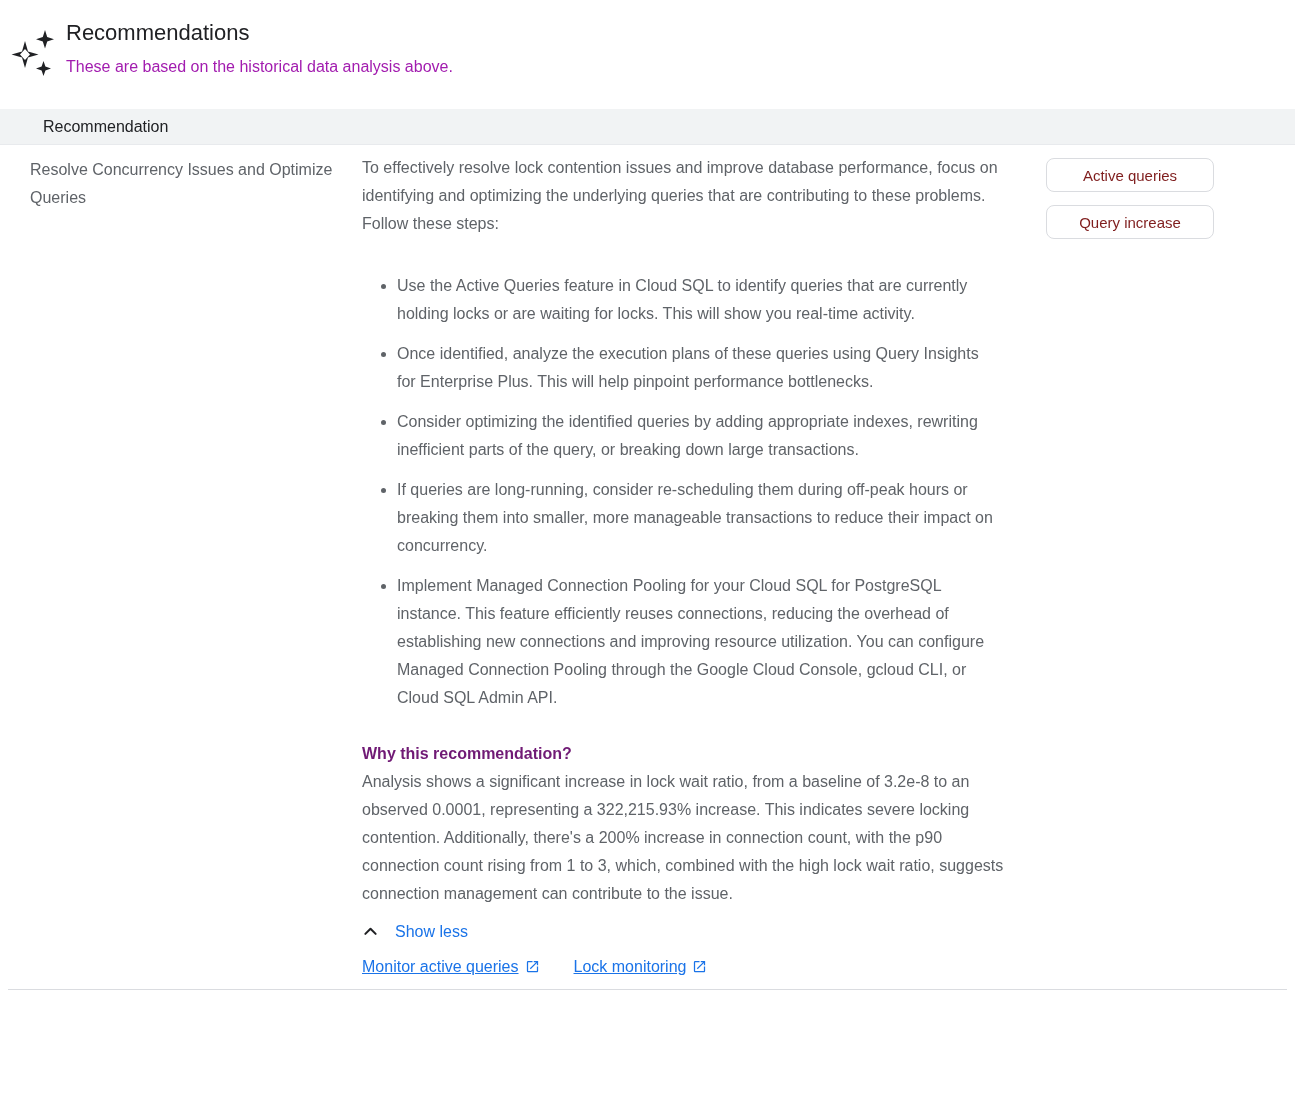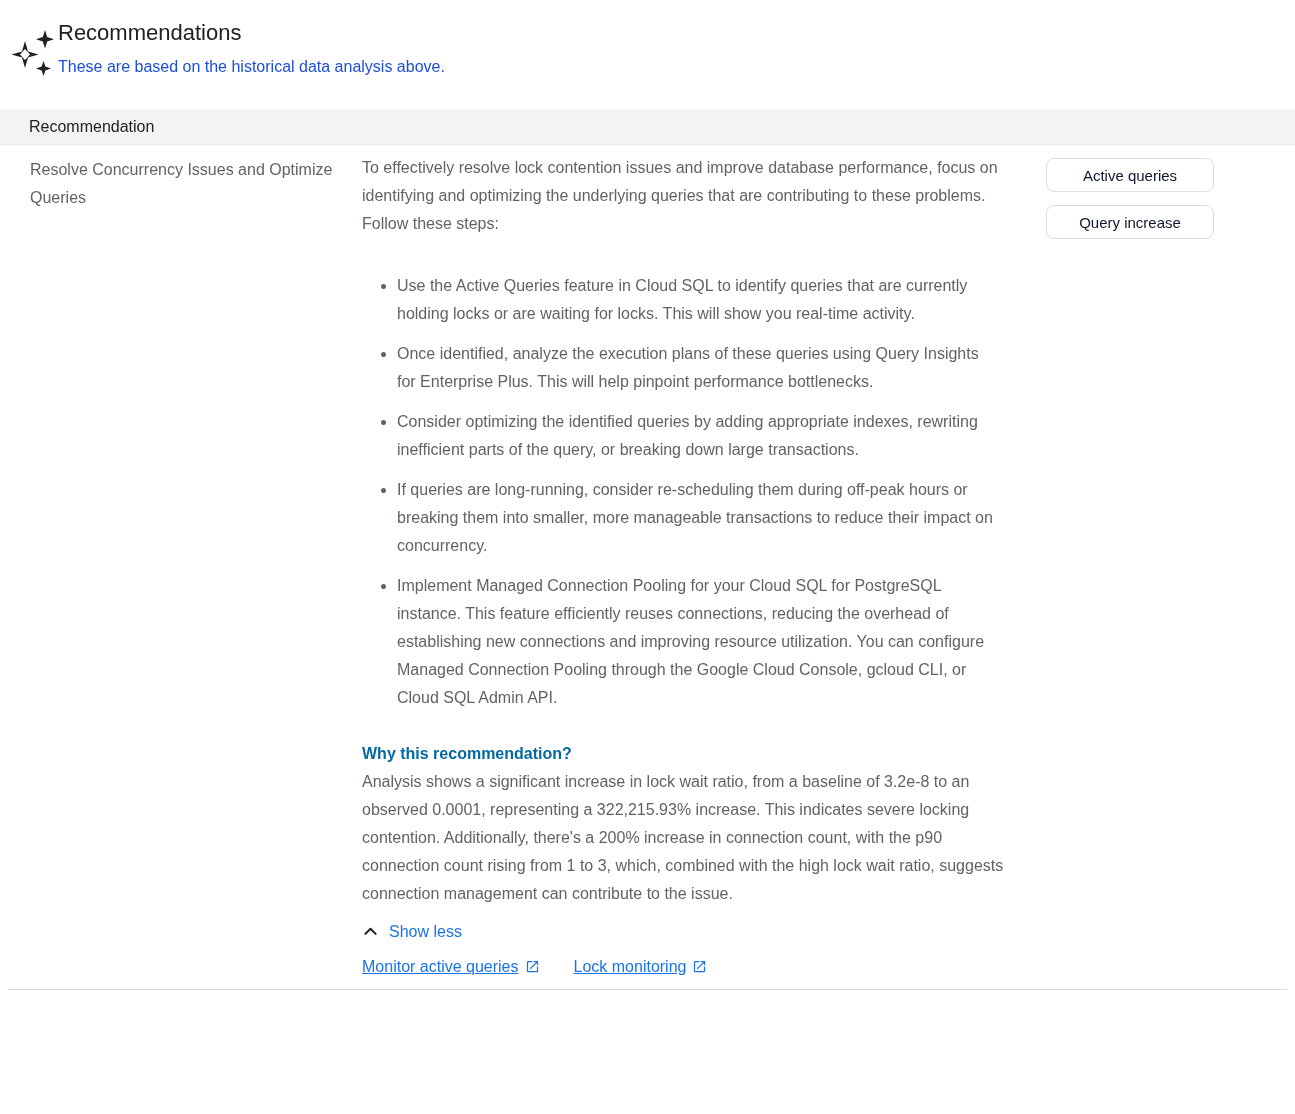--- a/index.html
+++ b/index.html
@@ -9,55 +9,55 @@
     background: #ffffff;
     font-family: "Liberation Sans", sans-serif;
     color: #5f6368;
     overflow: hidden;
   }
 
   
   .page-header { display: flex; align-items: flex-start; padding: 16px 24px 0 8px; }
   .sparkle-wrap { width: 46px; height: 52px; margin-top: 12px; flex: none; color: #202124; }
   .sparkle-wrap svg { display: block; }
-  .header-text { margin-left: 4px; }
+  .header-text { margin-left: 12px; }
   .page-title { font-size: 22px; line-height: 30px; font-weight: 400; color: #202124; margin: 2px 0 0; }
-  .page-subtitle { font-size: 16px; line-height: 24px; font-weight: 500; color: #1d4ed8; margin: 7px 0 0; }
+  .page-subtitle { font-size: 16px; line-height: 24px; font-weight: 500; color: #a21caf; margin: 7px 0 0; }
 
   
   .rec-table { margin-top: 29px; }
   .thead {
     display: grid; grid-template-columns: 332px 644px 1fr;
     background: #f1f3f4; height: 36px; align-items: center;
-    padding-left: 29px; border-bottom: 1px solid #e8eaed;
+    padding-left: 43px; border-bottom: 1px solid #e8eaed;
   }
   .th { font-size: 16px; font-weight: 500; color: #202124; }
 
   .trow { display: grid; grid-template-columns: 332px 644px 1fr; padding-left: 30px; }
   .rec-cell { padding-top: 11px; font-size: 16px; line-height: 28px; color: #5f6368; }
   .details-cell { padding: 9px 0 8px; font-size: 16px; line-height: 28px; color: #5f6368; }
   .actions-cell { padding-top: 13px; padding-left: 40px; display: flex; flex-direction: column; align-items: flex-start; gap: 13px; }
 
   .chip {
     min-width: 168px; height: 34px;
     border: 1px solid #dadce0; border-radius: 8px; background: #fff;
-    color: #0f172a; font-size: 15px; font-weight: 500;
+    color: #7f1d1d; font-size: 15px; font-weight: 500;
     font-family: "Liberation Sans", sans-serif;
     display: inline-flex; align-items: center; justify-content: center;
     padding: 0 16px; cursor: pointer;
   }
 
   .intro { margin: 0 0 34px; }
   ul.steps { margin: 0 0 28px; padding-left: 23px; }
   ul.steps li { margin: 12px; padding-left: 0; }
   .why-para { margin: 0 0 14px; }
-  .why-heading { font-weight: 700; color: #0369a1; display: block; }
+  .why-heading { font-weight: 700; color: #701a75; display: block; }
 
   .show-less {
-    display: flex; align-items: center; gap: 9px;
+    display: flex; align-items: center; gap: 15px;
     background: none; border: none; padding: 0; margin: 0 0 11px -1px;
     color: #1a73e8; font-size: 16px; font-weight: 500;
     font-family: "Liberation Sans", sans-serif; cursor: pointer;
   }
   .show-less .chev { color: #202124; display: inline-flex; }
 
   .links-row { display: flex; flex-wrap: wrap; column-gap: 40px; row-gap: 0; line-height: 29px; max-width: 640px; gap: 34px; }
   .ext-link {
     color: #1a73e8; font-size: 16px; text-decoration: underline;
     display: inline-flex; align-items: center; gap: 6px; cursor: pointer;

